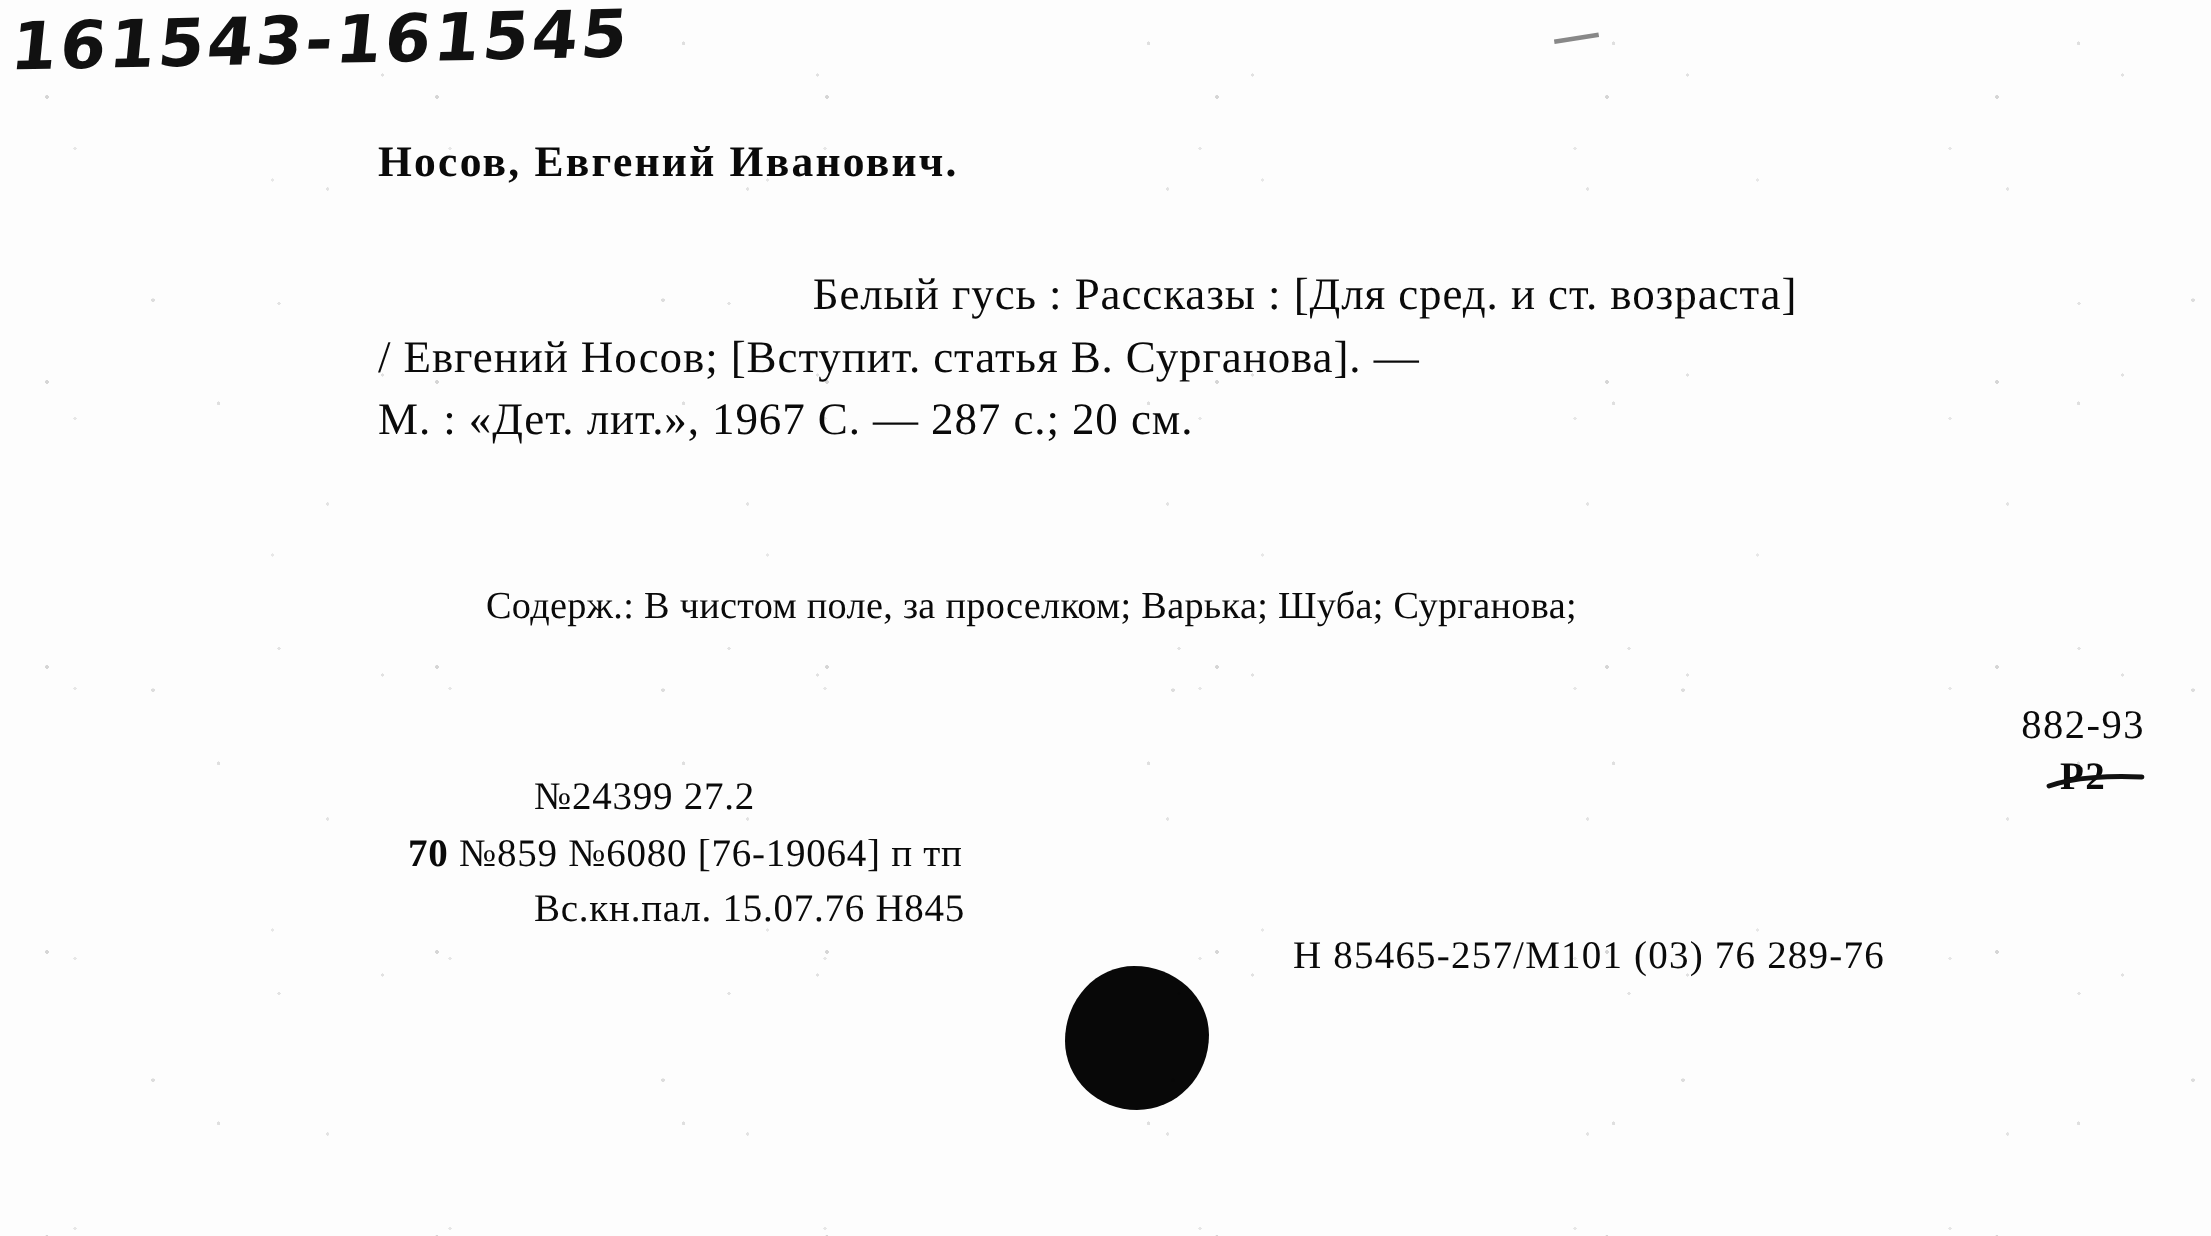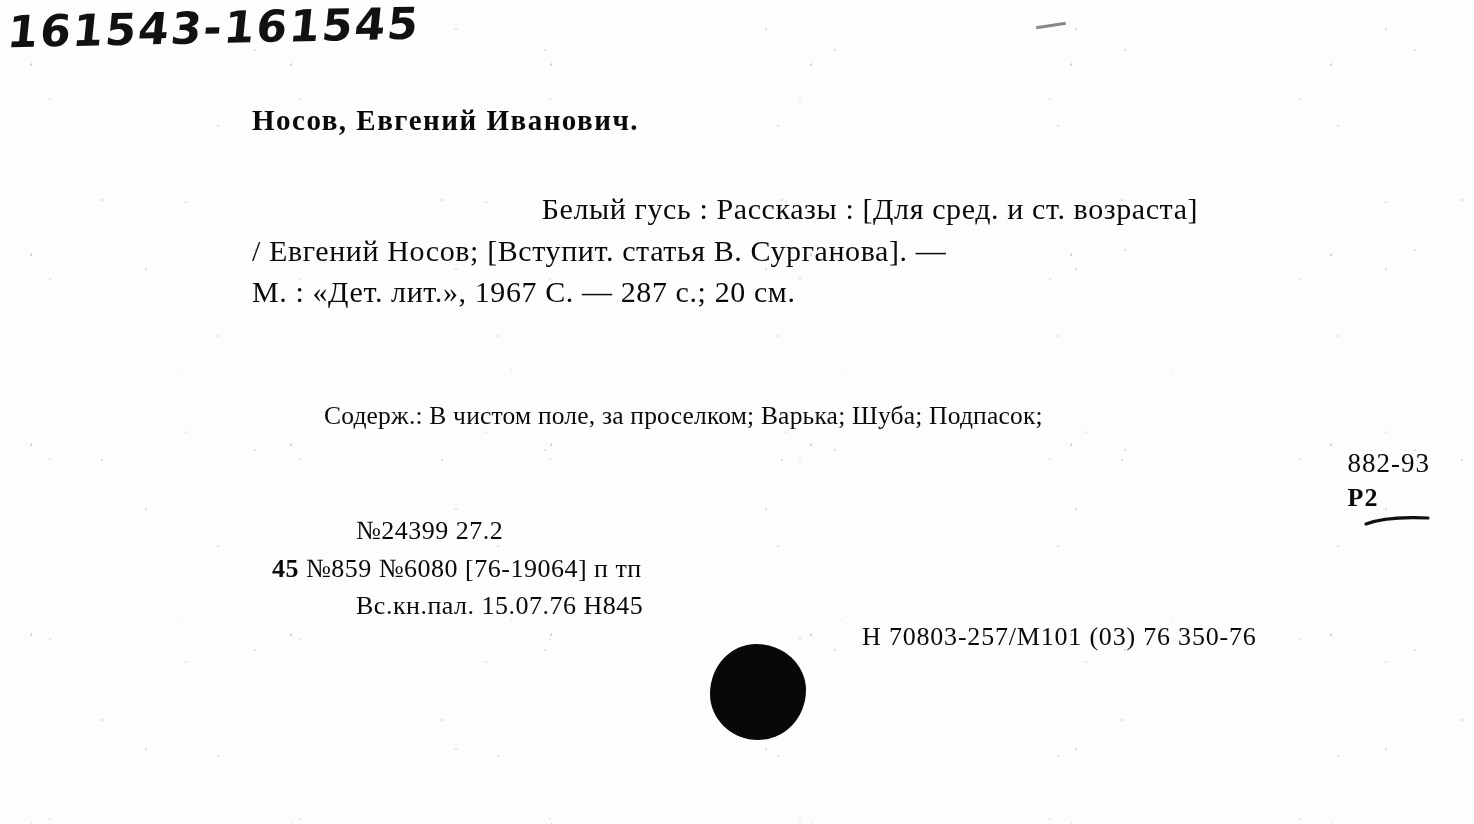--- a/index.html
+++ b/index.html
@@ -46,21 +46,21 @@
     letter-spacing: 2px;
     transform: skewX(-7deg) rotate(-1.2deg);
     color: #111;
     white-space: nowrap;
   }
 
   
   #record {
     position: absolute;
     left: 252px;
-    top: 104px;
+    top: 92px;
     width: 1180px;
   }
   .author {
     font-size: 29px;
     font-weight: bold;
     letter-spacing: 1.5px;
     margin: 0 0 10px 0;
   }
   .title-block {
     font-size: 30px;
@@ -86,22 +86,22 @@
     font-size: 26px;
     letter-spacing: 0.6px;
     margin: 6px 0 0 0;
     padding-left: 56px;
   }
 
   
   #classification {
     position: absolute;
     right: 44px;
-    top: 448px;
-    text-align: left;
+    top: 468px;
+    text-align: center;
     font-size: 27px;
     letter-spacing: 1px;
   }
   #classification .cls-sub {
     font-weight: bold;
     font-size: 26px;
     margin-top: 4px;
     letter-spacing: 1px;
   }
   #cls-underline {
@@ -170,40 +170,40 @@
 
   <div id="record">
     <div class="author">Носов, Евгений Иванович.</div>
 
     <div class="title-block">
       <span class="title-line-1">Белый гусь : Рассказы : [Для сред. и ст. возраста]</span><span class="title-line-rest">/ Евгений Носов; [Вступит. статья В. Сурганова]. —
 М. : «Дет. лит.», 1967 С. — 287 с.; 20 см.</span>
     </div>
 
     <div class="contents">
-      <span class="contents-first">Содерж.: В чистом поле, за проселком; Варька; Шуба; Подпасок;</span>
+      <span class="contents-first">Содерж.: В чистом поле, за проселком; Варька; Шуба; Сурганова;</span>
     </div>
 
   </div>
 
   <div id="classification">
     <div>882-93</div>
     <div class="cls-sub">Р2</div>
   </div>
 
   <svg id="cls-underline" viewBox="0 0 66 10">
     <path d="M2 8 C 18 2, 44 1, 64 2" stroke="#111" stroke-width="3.2" fill="none" stroke-linecap="round"></path>
   </svg>
 
   <div id="acquisition">
     <div class="acq-row indent">№24399   27.2</div>
     <div class="acq-row">
-      <span class="acq-prefix">45</span>
+      <span class="acq-prefix">70</span>
       <span>№859  №6080  [76-19064]  п тп</span>
     </div>
     <div class="acq-row indent">Вс.кн.пал.  15.07.76  Н845</div>
   </div>
 
-  <div id="imprint">Н   70803-257/М101 (03) 76   350-76</div>
+  <div id="imprint">Н   85465-257/М101 (03) 76   289-76</div>
 
   <div id="blot"></div>
 
 </div>
 
 </body></html>

